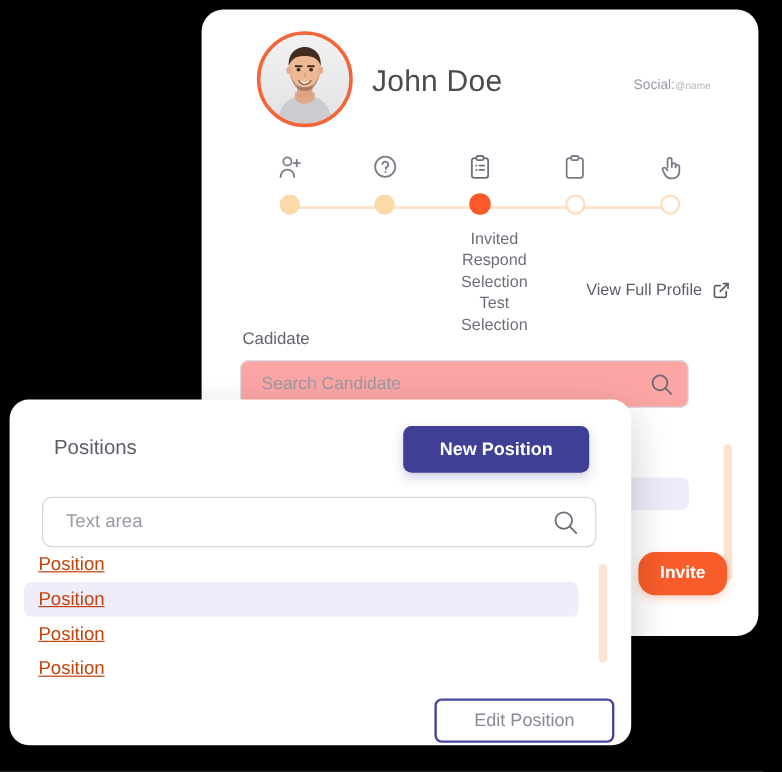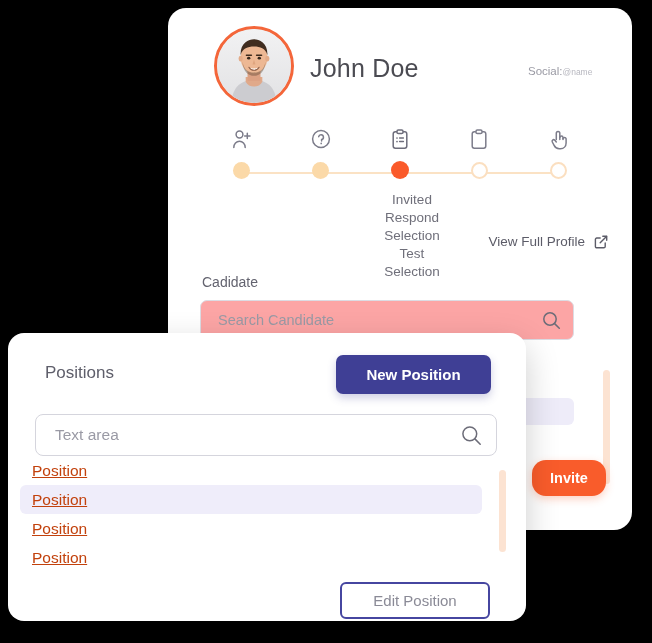--- a/index.html
+++ b/index.html
@@ -328,21 +328,21 @@
   .pos-scroll-thumb {
     position: absolute;
     left: 0; top: 0;
     width: 7px; height: 82px;
     background: #fce3d2;
     border-radius: 4px;
   }
 
   .edit-position-btn {
     position: absolute;
-    left: 340px;
+    left: 362px;
     top: 582px;
     width: 150px;
     height: 37px;
     background: #ffffff;
     color: #8a8a96;
     border: 2px solid #4646a0;
     border-radius: 6px;
     font-family: inherit;
     font-size: 15px;
     cursor: pointer;

